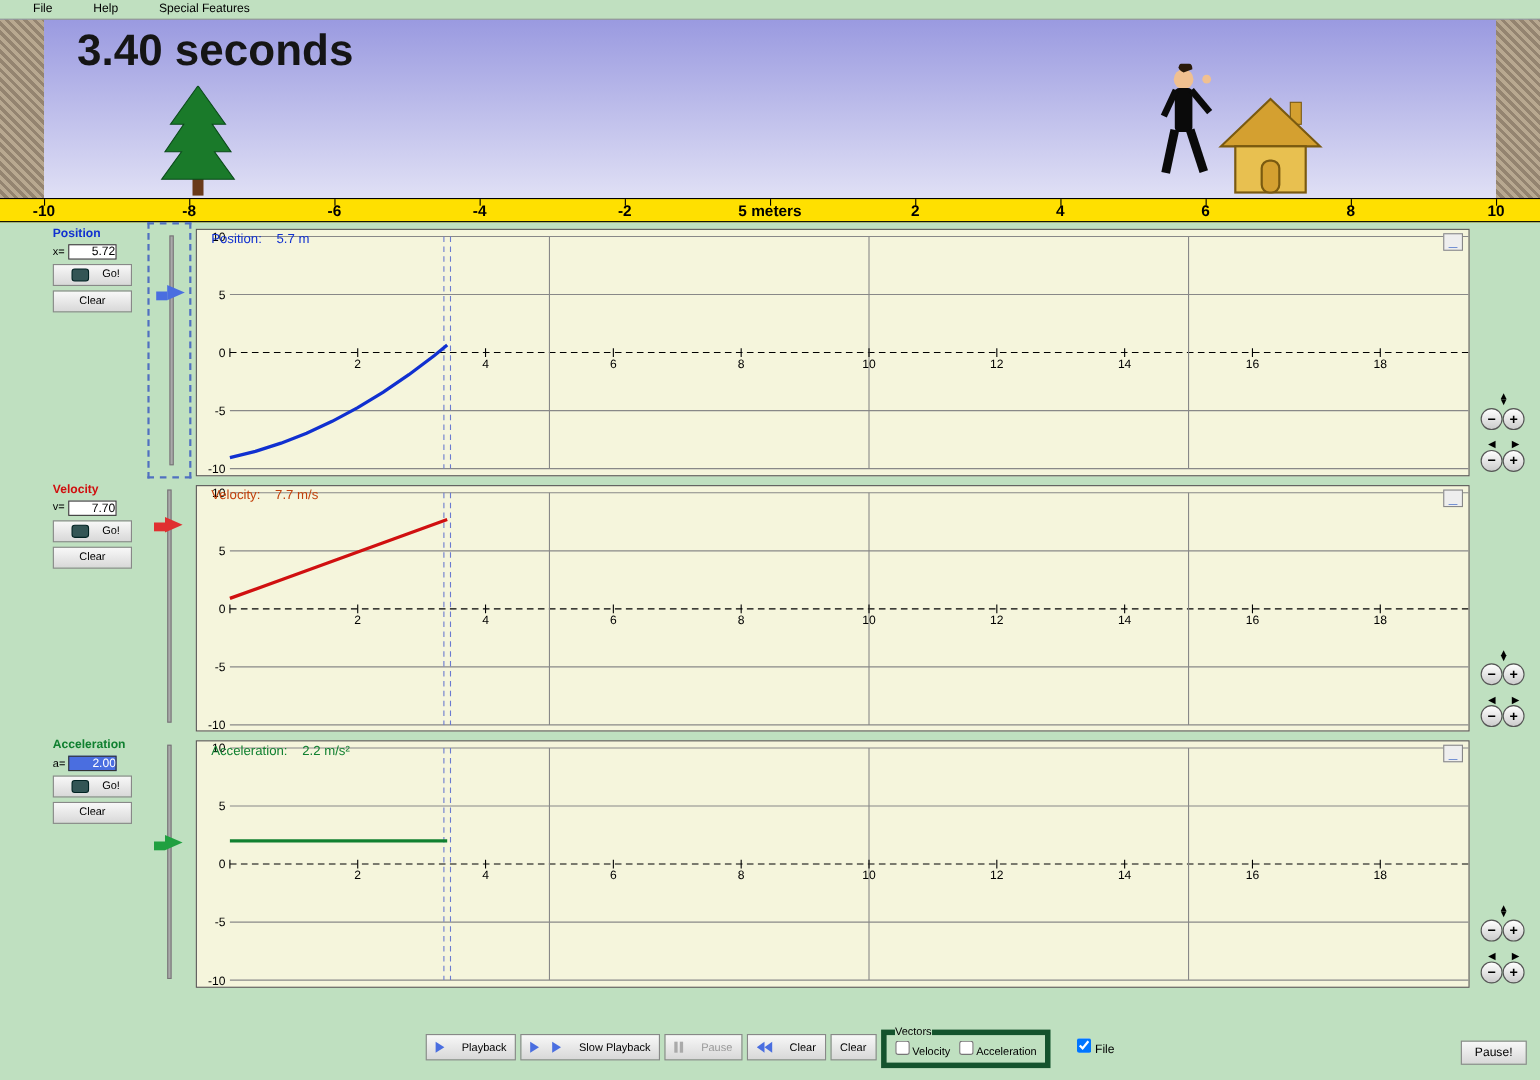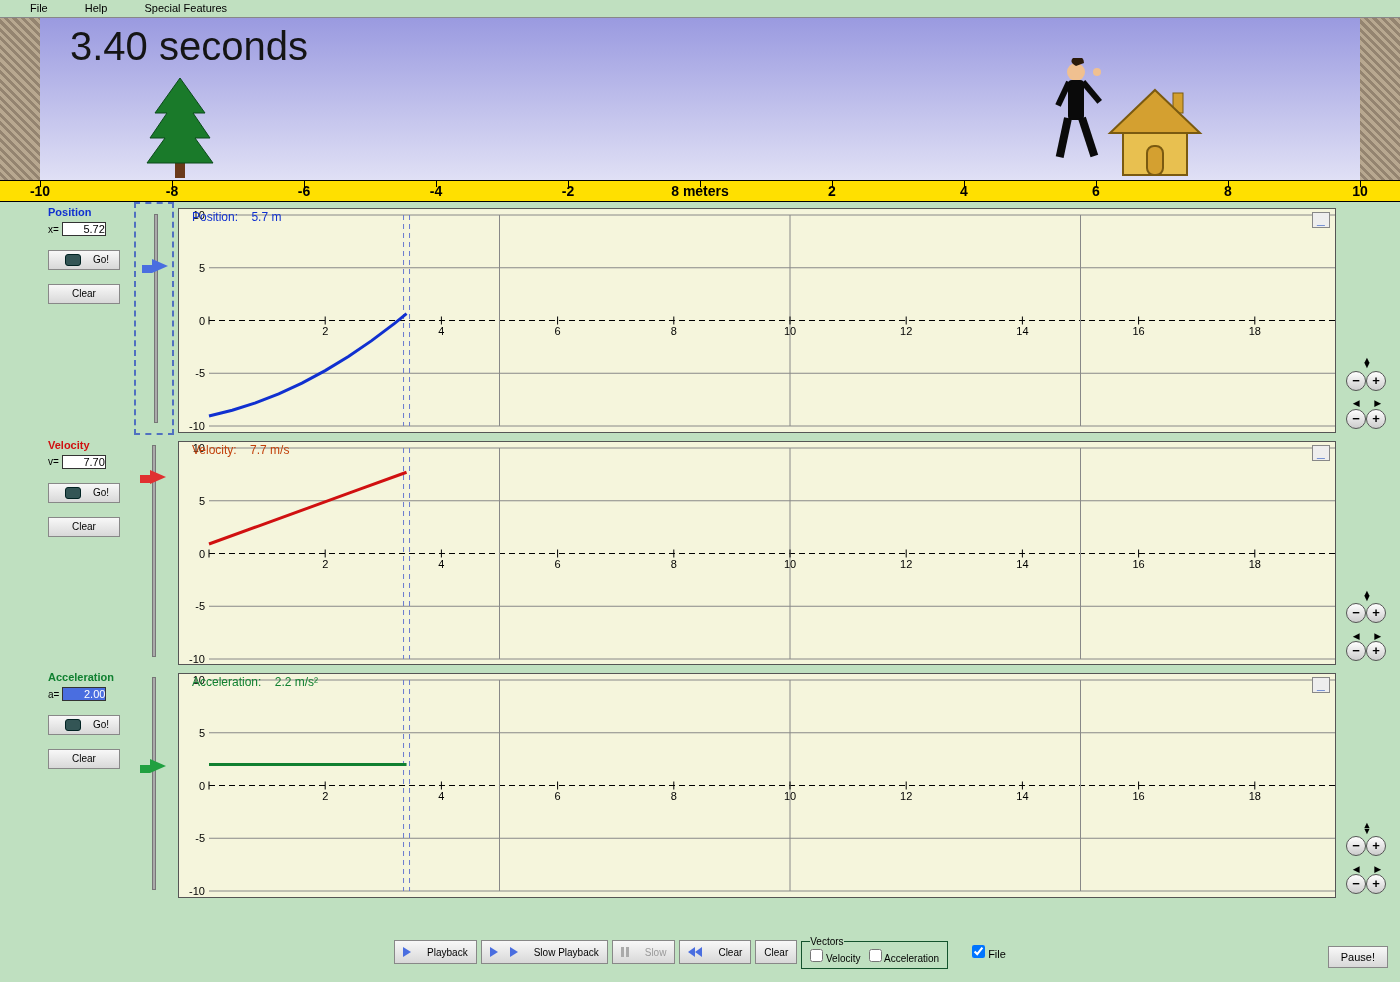--- a/index.html
+++ b/index.html
@@ -5,35 +5,35 @@
 * { margin: 0; padding: 0; box-sizing: border-box; font-family: Verdana, Geneva, sans-serif; }
 body { background: #bfe0c0; width: 1400px; height: 982px; overflow: hidden; position: relative; }
 
 .menubar { height: 18px; background: #c0e0c0; border-bottom: 1px solid #888; font-size: 11px; padding: 2px 4px; }
 .menubar span { margin-right: 8px; cursor: pointer; padding-left: 26px; }
 
 .world { position: relative; height: 162px; background: linear-gradient(#9a9ae0 0%, #e0e0f5 100%); border-right: 0; }
 .wall { position: absolute; top: 0; width: 40px; height: 162px; background: repeating-linear-gradient(45deg,#b8a890,#b8a890 3px,#948470 3px,#948470 6px); }
 .wall.left { left: 0; }
 .wall.right { right: 0; }
-.time { position: absolute; left: 70px; top: 6px; font-size: 40px; font-weight: normal; color: #151515; }
+.time { position: absolute; left: 70px; top: 6px; font-size: 40px; font-weight: bold; color: #151515; }
 .tree { position: absolute; left: 145px; bottom: 2px; }
 .house { position: absolute; right: 195px; bottom: 2px; }
 .man { position: absolute; bottom: 2px; }
 
 .ruler { height: 22px; background: #ffe000; border-top: 1px solid #000; border-bottom: 1px solid #000; position: relative; font-size: 14px; font-weight: bold; }
 .ruler .tick { position: absolute; top: 0; width: 1px; height: 6px; background: #000; }
 .ruler .lbl { position: absolute; top: 2px; transform: translateX(-50%); }
 
 .main { display: grid; grid-template-columns: 90px 40px 1fr 60px; grid-template-rows: 1fr 1fr 1fr; height: 698px; padding-left: 44px; }
 .ctrl { padding: 4px; font-size: 10px; }
 .ctrl .title { font-weight: bold; font-size: 11px; }
 .ctrl input[type=text] { width: 44px; font-size: 11px; text-align: right; border: 1px solid #333; background: #fff; }
 .ctrl input.hl { background: #4a6ee0; color: #fff; }
-.ctrl .btn { display: block; width: 72px; height: 20px; margin-top: 14px; background: linear-gradient(#f8f8f8,#d8d8d8); border: 1px solid #888; font-size: 10px; line-height: 18px; text-align: center; cursor: pointer; }
+.ctrl .btn { display: block; width: 72px; height: 20px; margin-top: 4px; background: linear-gradient(#f8f8f8,#d8d8d8); border: 1px solid #888; font-size: 10px; line-height: 18px; text-align: center; cursor: pointer; }
 .ctrl .btn.go { display: flex; align-items: center; justify-content: flex-end; padding-right: 10px; }
 .ctrl .btn.go::before { content: ''; width: 14px; height: 10px; background: #355; border-radius: 3px; margin-right: 12px; border: 1px solid #022; }
 .ctrl .row { display: flex; align-items: center; gap: 3px; margin-top: 4px; }
 
 .slider-col { position: relative; }
 .slider-track { position: absolute; top: 10px; bottom: 10px; left: 18px; width: 4px; background: #aaa; border: 1px solid #777; }
 .slider-arrow { position: absolute; left: 6px; width: 28px; height: 18px; }
 .slider-col.sel { border: 2px dashed #5070c0; }
 
 .chart-cell { position: relative; padding: 6px 4px 2px 4px; }
@@ -42,21 +42,21 @@
 .minus-btn { position: absolute; right: 10px; top: 10px; width: 18px; height: 16px; background: #eee; border: 1px solid #888; font-size: 14px; font-weight: bold; line-height: 12px; text-align: center; cursor: pointer; color: #2050c0; }
 
 .zoom-col { position: relative; }
 .zoom-group { position: absolute; right: 6px; width: 48px; }
 .zoom-btn { display: inline-block; width: 20px; height: 20px; border-radius: 10px; background: linear-gradient(#fff,#ccc); border: 1px solid #555; font-size: 13px; font-weight: bold; text-align: center; line-height: 18px; cursor: pointer; }
 .zoom-arrows { font-size: 9px; text-align: center; letter-spacing: 6px; line-height: 0.6; margin: 2px 0; }
 
 .bottombar { position: absolute; left: 0; right: 0; bottom: 0; height: 60px; display: flex; align-items: center; justify-content: center; gap: 4px; }
 .bottombar .bbtn { height: 24px; padding: 0 8px; background: linear-gradient(#f8f8f8,#d8d8d8); border: 1px solid #888; font-size: 10px; display: inline-flex; align-items: center; gap: 16px; cursor: pointer; }
 .bottombar .bbtn.disabled { color: #999; }
-.vectors { border: 1px solid #14532d; padding: 2px 8px 4px 8px; font-size: 10px; }
+.vectors { border: 5px solid #14532d; padding: 2px 8px 4px 8px; font-size: 10px; }
 .vectors legend { font-size: 10px; }
 .sound { font-size: 11px; margin-left: 20px; }
 .helpbtn { position: absolute; right: 12px; bottom: 14px; height: 22px; padding: 0 12px; background: linear-gradient(#f8f8f8,#d8d8d8); border: 1px solid #888; font-size: 11px; cursor: pointer; }
 
 .arrow-right { width: 0; height: 0; border-top: 7px solid transparent; border-bottom: 7px solid transparent; display: inline-block; }
 .arrow-right.blue { border-left: 16px solid #4a6ee0; }
 .arrow-right.red { border-left: 16px solid #e03030; }
 .arrow-right.green { border-left: 16px solid #20a040; }
 .arrow-body { display: inline-block; height: 8px; width: 10px; vertical-align: middle; }
 .arrow-body.blue { background: #4a6ee0; }
@@ -109,21 +109,21 @@
     <div class="lbl" style="left: 40px;">-10</div>
     <div class="tick" style="left: 172px;"></div>
     <div class="lbl" style="left: 172px;">-8</div>
     <div class="tick" style="left: 304px;"></div>
     <div class="lbl" style="left: 304px;">-6</div>
     <div class="tick" style="left: 436px;"></div>
     <div class="lbl" style="left: 436px;">-4</div>
     <div class="tick" style="left: 568px;"></div>
     <div class="lbl" style="left: 568px;">-2</div>
     <div class="tick" style="left: 700px;"></div>
-    <div class="lbl" style="left: 700px;">8 meters</div>
+    <div class="lbl" style="left: 700px;">5 meters</div>
     <div class="tick" style="left: 832px;"></div>
     <div class="lbl" style="left: 832px;">2</div>
     <div class="tick" style="left: 964px;"></div>
     <div class="lbl" style="left: 964px;">4</div>
     <div class="tick" style="left: 1096px;"></div>
     <div class="lbl" style="left: 1096px;">6</div>
     <div class="tick" style="left: 1228px;"></div>
     <div class="lbl" style="left: 1228px;">8</div>
     <div class="tick" style="left: 1360px;"></div>
     <div class="lbl" style="left: 1360px;">10</div>
@@ -351,21 +351,21 @@
   <div class="bbtn">
       <span class="play-icon"></span>
       <span class="play-icon" style="margin-left:-4px"></span>
       <span>Slow Playback</span>
     </div>
   <div class="bbtn disabled">
       <span class="pause-icon">
         <span></span>
         <span></span>
       </span>
-      <span>Slow</span>
+      <span>Pause</span>
     </div>
   <div class="bbtn">
       <span class="rewind-icon">
         <span></span>
         <span></span>
       </span>
       <span>Clear</span>
     </div>
   <div class="bbtn">Clear</div>
   <fieldset class="vectors">

